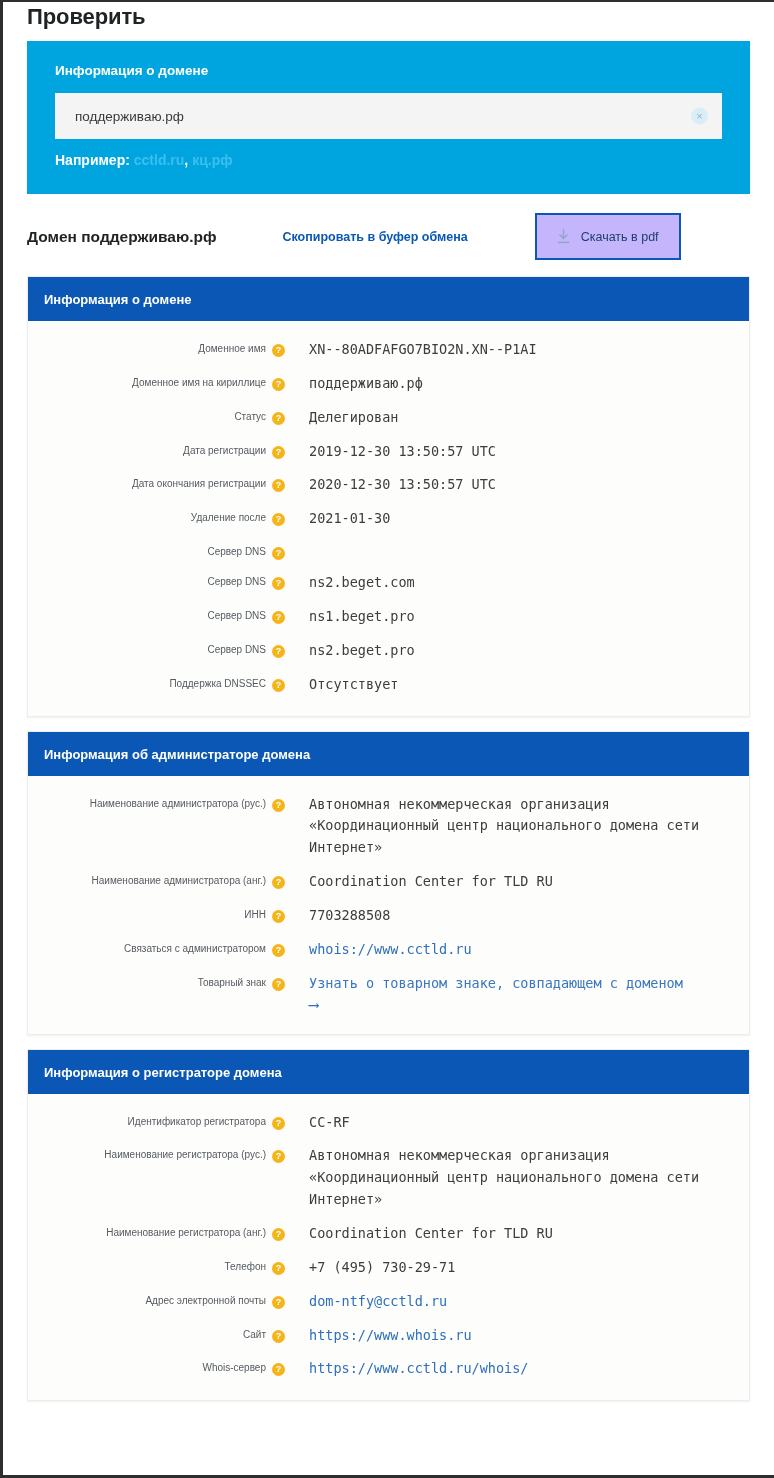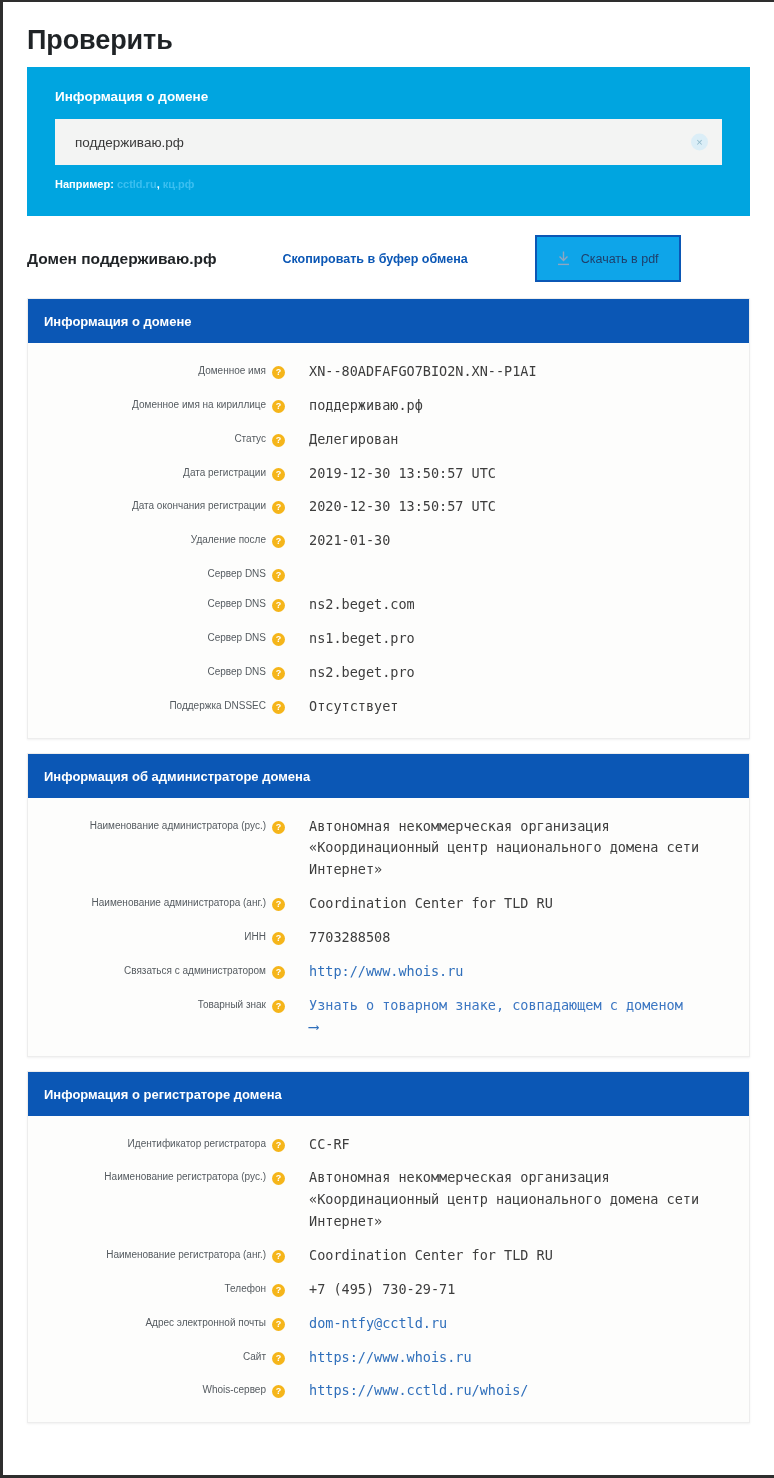--- a/index.html
+++ b/index.html
@@ -20,24 +20,24 @@
     border-top: 2px solid #2e2e2e;
     border-bottom: 3px solid #2e2e2e;
   }
 
   .page {
     padding: 0 0 0 0;
   }
 
   
   .page-title {
-    font-size: 27px;
+    font-size: 22px;
     font-weight: bold;
     color: #1f2326;
-    margin: 23px 0 11px 24px;
+    margin: 2px 0 11px 24px;
     letter-spacing: -0.1px;
   }
 
   
   .search-panel {
     margin: 0 24px 0 24px;
     background: #00a5e0;
     padding: 22px 28px 26px 28px;
   }
   .search-panel-title {
@@ -76,21 +76,21 @@
     display: flex;
     align-items: center;
     justify-content: center;
     color: #8fb8c9;
     font-size: 11px;
     line-height: 1;
     cursor: pointer;
   }
   .search-hint {
     margin-top: 13px;
-    font-size: 11px;
+    font-size: 14px;
     font-weight: bold;
     color: #ffffff;
   }
   .search-hint a {
     color: #3bbff0;
     text-decoration: none;
     font-weight: bold;
   }
   .search-hint .sep { color: #ffffff; }
 
@@ -112,21 +112,21 @@
     margin-left: 29px;
     font-size: 12.5px;
     font-weight: bold;
     color: #0b57b5;
     cursor: pointer;
     white-space: nowrap;
   }
   .pdf-btn {
     margin-left: 30px;
     border: 2px solid #0b57b5;
-    background: #0ea5e9;
+    background: #c4b5fd;
     height: 47px;
     display: flex;
     align-items: center;
     gap: 11px;
     padding: 0 20px;
     cursor: pointer;
     white-space: nowrap;
   }
   .pdf-btn .label {
     font-size: 12.5px;
@@ -319,21 +319,21 @@
             <div class="value"><span>Coordination Center for TLD RU</span></div>
           </div>
           <div class="row">
             <div class="label">ИНН</div>
             <div class="qmark">?</div>
             <div class="value"><span>7703288508</span></div>
           </div>
           <div class="row">
             <div class="label">Связаться с администратором</div>
             <div class="qmark">?</div>
-            <div class="value link"><span>http://www.whois.ru</span></div>
+            <div class="value link"><span>whois://www.cctld.ru</span></div>
           </div>
           <div class="row">
             <div class="label">Товарный знак</div>
             <div class="qmark">?</div>
             <div class="value linkblue"><span>Узнать о товарном знаке, совпадающем с доменом</span><span class="arrow-line">⟶</span></div>
           </div>
         </div>
       </div>
       <div class="card">
         <div class="card-header">Информация о регистраторе домена</div>

